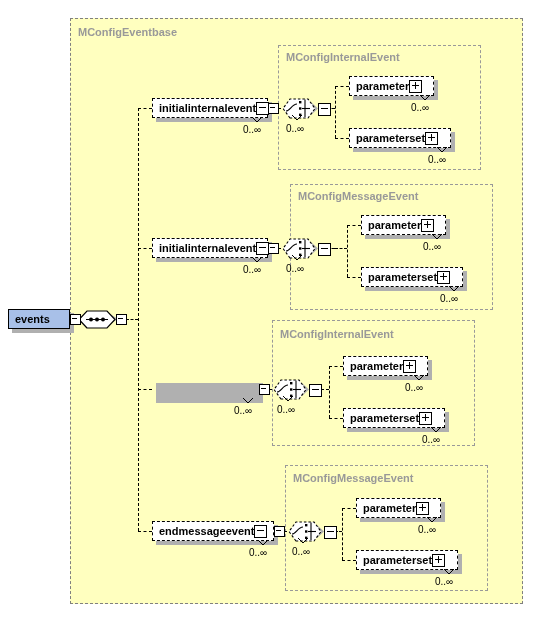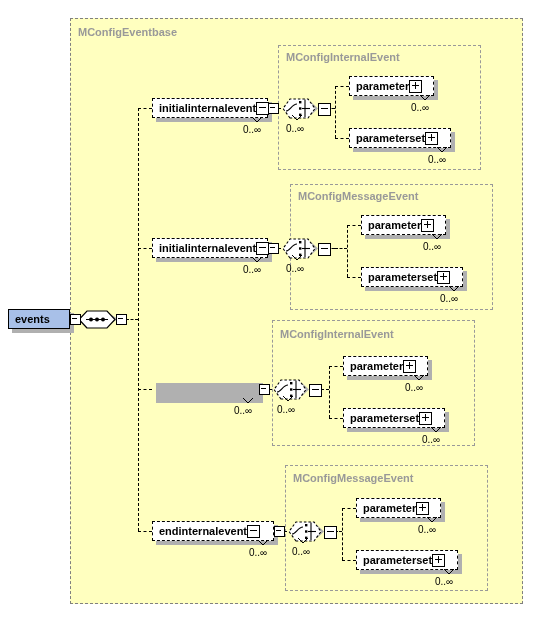--- a/index.html
+++ b/index.html
@@ -244,21 +244,21 @@
     <span class="toggle plus" style="margin-left:auto;"></span>
   </div>
   <svg class="repmark" style="left:429px;top:426px;" width="14" height="8" viewBox="0 0 14 8">
     <polyline points="2,1 7,6 12,1" fill="none" stroke="#000" stroke-width="1"></polyline>
   </svg>
   <div class="occ" style="left:422px;top:434px;">0..∞</div>
 
   <div class="ln h-dash" style="left:138px;top:531px;width:14px;"></div>
   <div class="shadow" style="left:156px;top:525px;width:122px;height:20px;"></div>
   <div class="elbox" style="left:152px;top:521px;width:122px;">
-    <span class="lbl">endinternalevent</span>
+    <span class="lbl">endmessageevent</span>
     <span class="toggle" style="margin-left:auto;"></span>
   </div>
   <svg class="repmark" style="left:256px;top:539px;" width="14" height="8" viewBox="0 0 14 8">
     <polyline points="2,1 7,6 12,1" fill="none" stroke="#000" stroke-width="1"></polyline>
   </svg>
   <div class="occ" style="left:249px;top:547px;">0..∞</div>
   <div class="nub" style="left:274px;top:526px;"></div>
   <div class="ln h-dash" style="left:284px;top:531px;width:8px;"></div>
 
   <svg class="comp" style="left:287px;top:518px;" width="42" height="28" viewBox="0 0 42 28">

